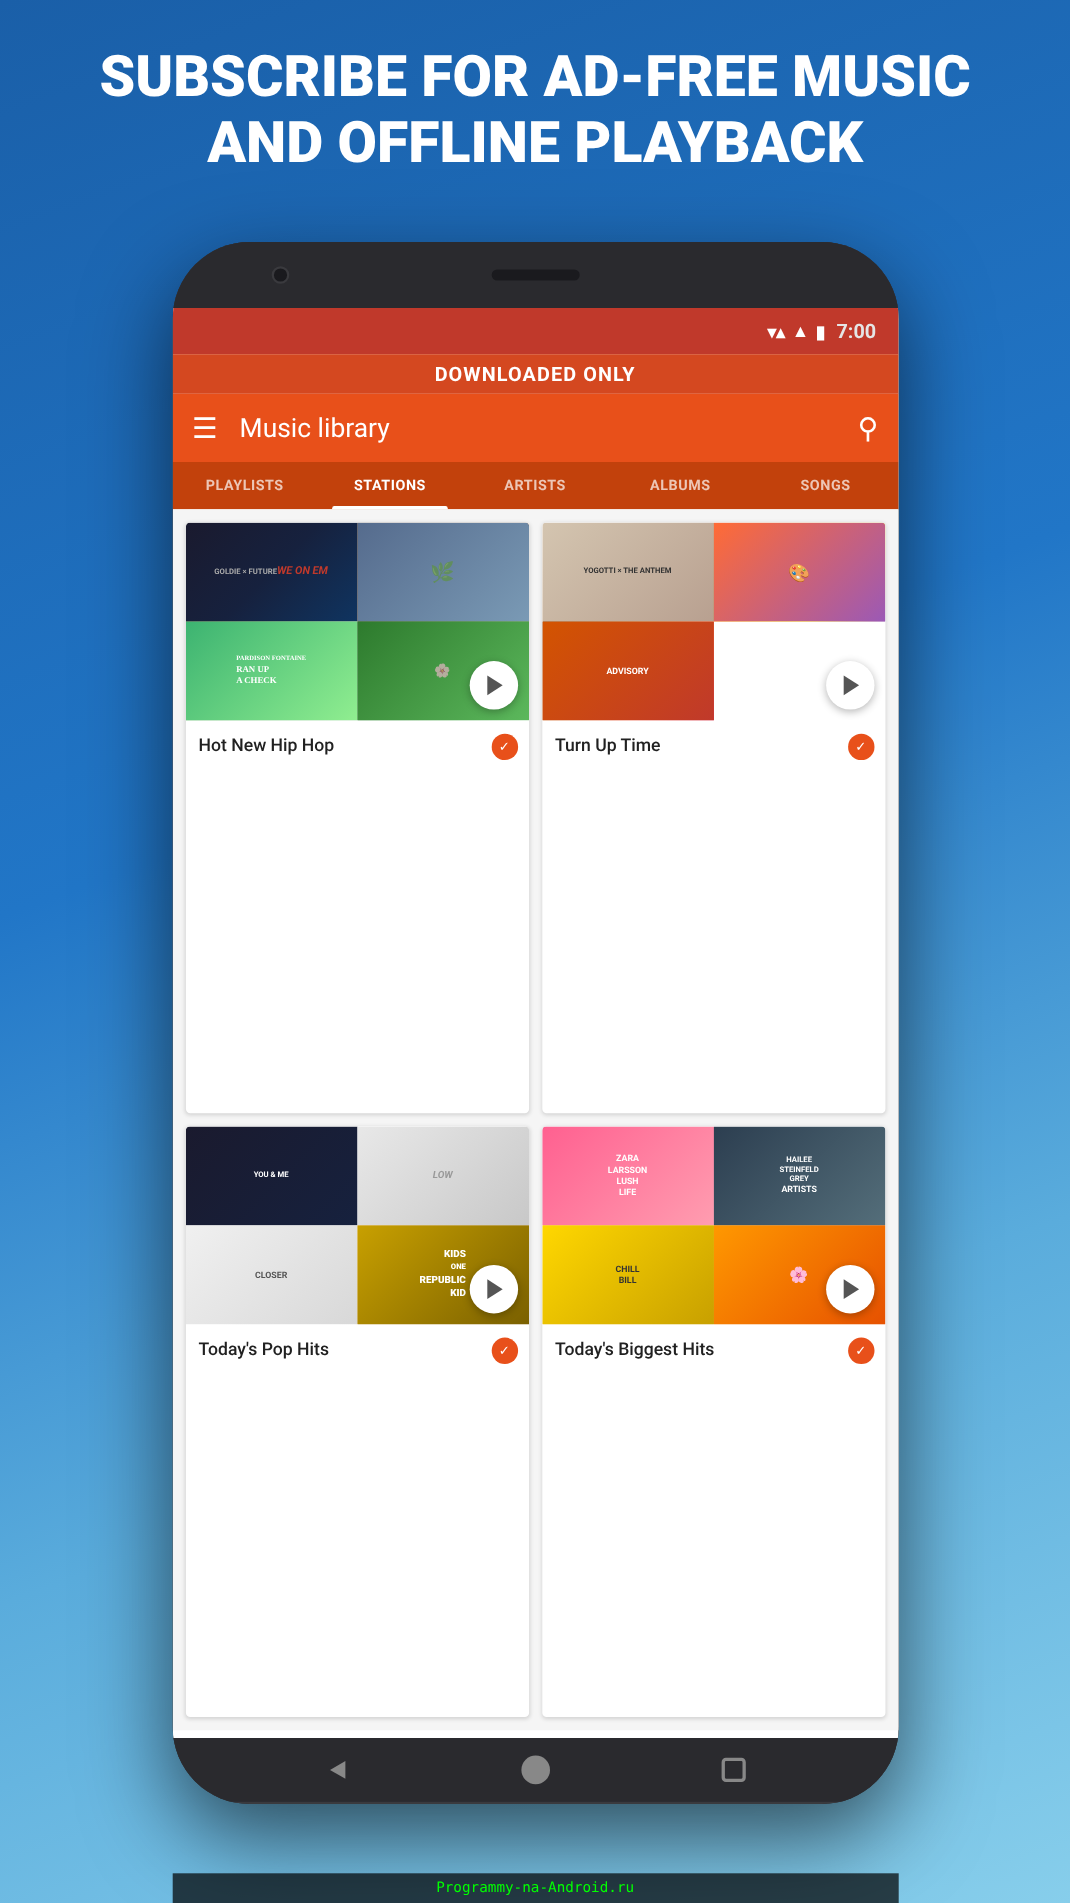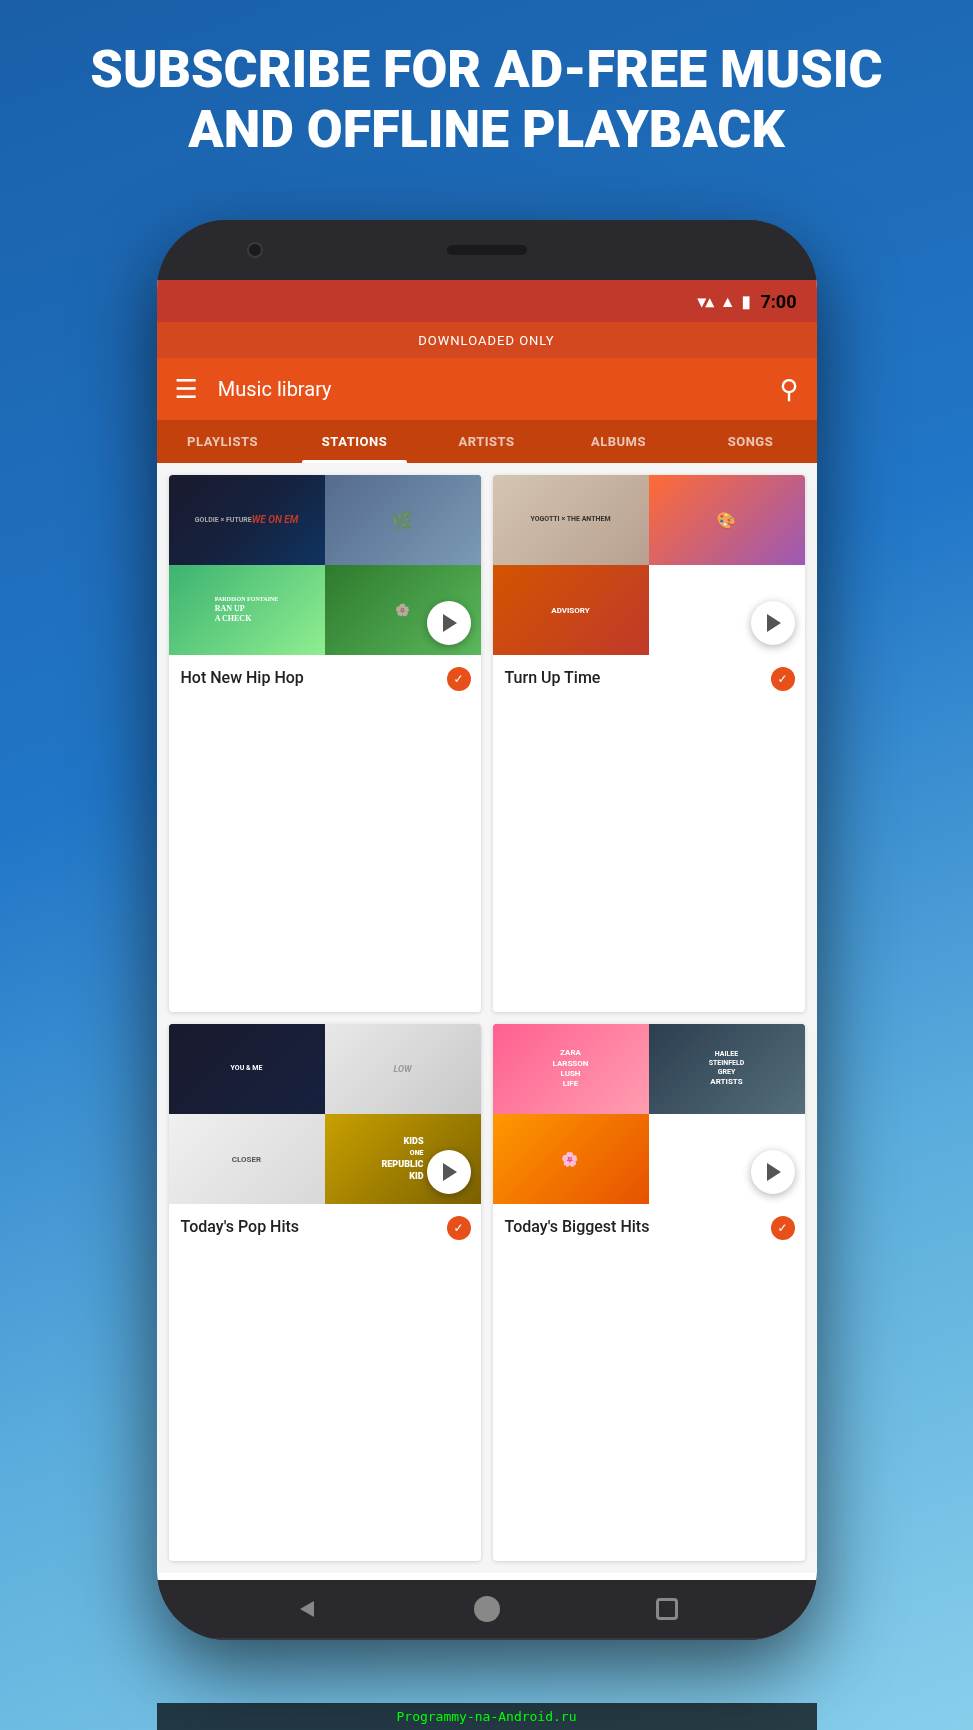--- a/index.html
+++ b/index.html
@@ -92,52 +92,52 @@
       display: flex;
       align-items: center;
       gap: 6px;
       color: white;
       font-size: 14px;
       font-weight: bold;
     }
     .wifi-icon { font-size: 16px; }
     .signal-icon { font-size: 16px; }
     .battery-icon { font-size: 16px; }
-    .time-text { font-size: 18px; font-weight: bold; color: #000000; margin-left: 4px; }
+    .time-text { font-size: 18px; font-weight: bold; color: #e5e5e5; margin-left: 4px; }
 
     
     .download-banner {
       background: #d44820;
       height: 36px;
       display: flex;
       align-items: center;
       justify-content: center;
       color: white;
-      font-size: 13px;
-      font-weight: normal;
+      font-size: 18px;
+      font-weight: bold;
       letter-spacing: 1px;
     }
 
     
     .app-header {
       background: #e8501a;
       height: 62px;
       display: flex;
       align-items: center;
       padding: 0 18px;
       justify-content: space-between;
     }
     .hamburger-icon {
       color: white;
       font-size: 26px;
       cursor: pointer;
     }
     .header-title {
       color: white;
-      font-size: 20px;
+      font-size: 24px;
       font-weight: 400;
       flex: 1;
       margin-left: 20px;
     }
     .search-icon {
       color: white;
       font-size: 26px;
       cursor: pointer;
     }
 
@@ -504,20 +504,27 @@
               </div>
             </div>
           </div>
           <div class="thumb-cell tbh-2">
             <div class="album-cover-content" style="background: linear-gradient(135deg, #2c3e50 0%, #546e7a 100%); flex-direction:column;">
               <div style="color:white; font-size:7px; text-align:center; line-height:1.3;">
                 HAILEE<br>STEINFELD<br>GREY<br><span style="font-size:8px; font-weight:bold;">ARTISTS</span>
               </div>
             </div>
           </div>
+          <div class="thumb-cell tbh-3">
+            <div class="album-cover-content" style="background: linear-gradient(135deg, #ffd700 0%, #c8a000 100%);">
+              <div style="color:#333; font-size:8px; font-weight:bold; text-align:center; line-height:1.3;">
+                CHILL<br>BILL
+              </div>
+            </div>
+          </div>
           <div class="thumb-cell tbh-4">
             <div class="album-cover-content" style="background: linear-gradient(135deg, #ff9800 0%, #e65100 100%);">
               <div style="color:white; font-size:14px;">🌸</div>
             </div>
           </div>
           <div class="play-btn-overlay">
             <div class="play-triangle"></div>
           </div>
         </div>
         <div class="playlist-info">

